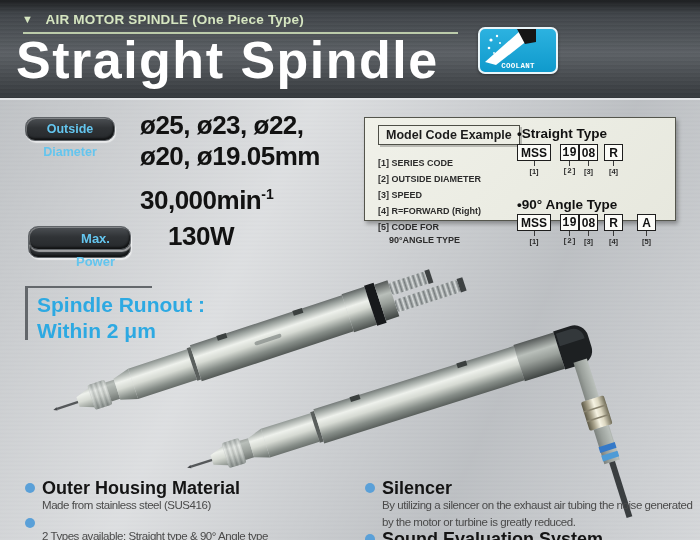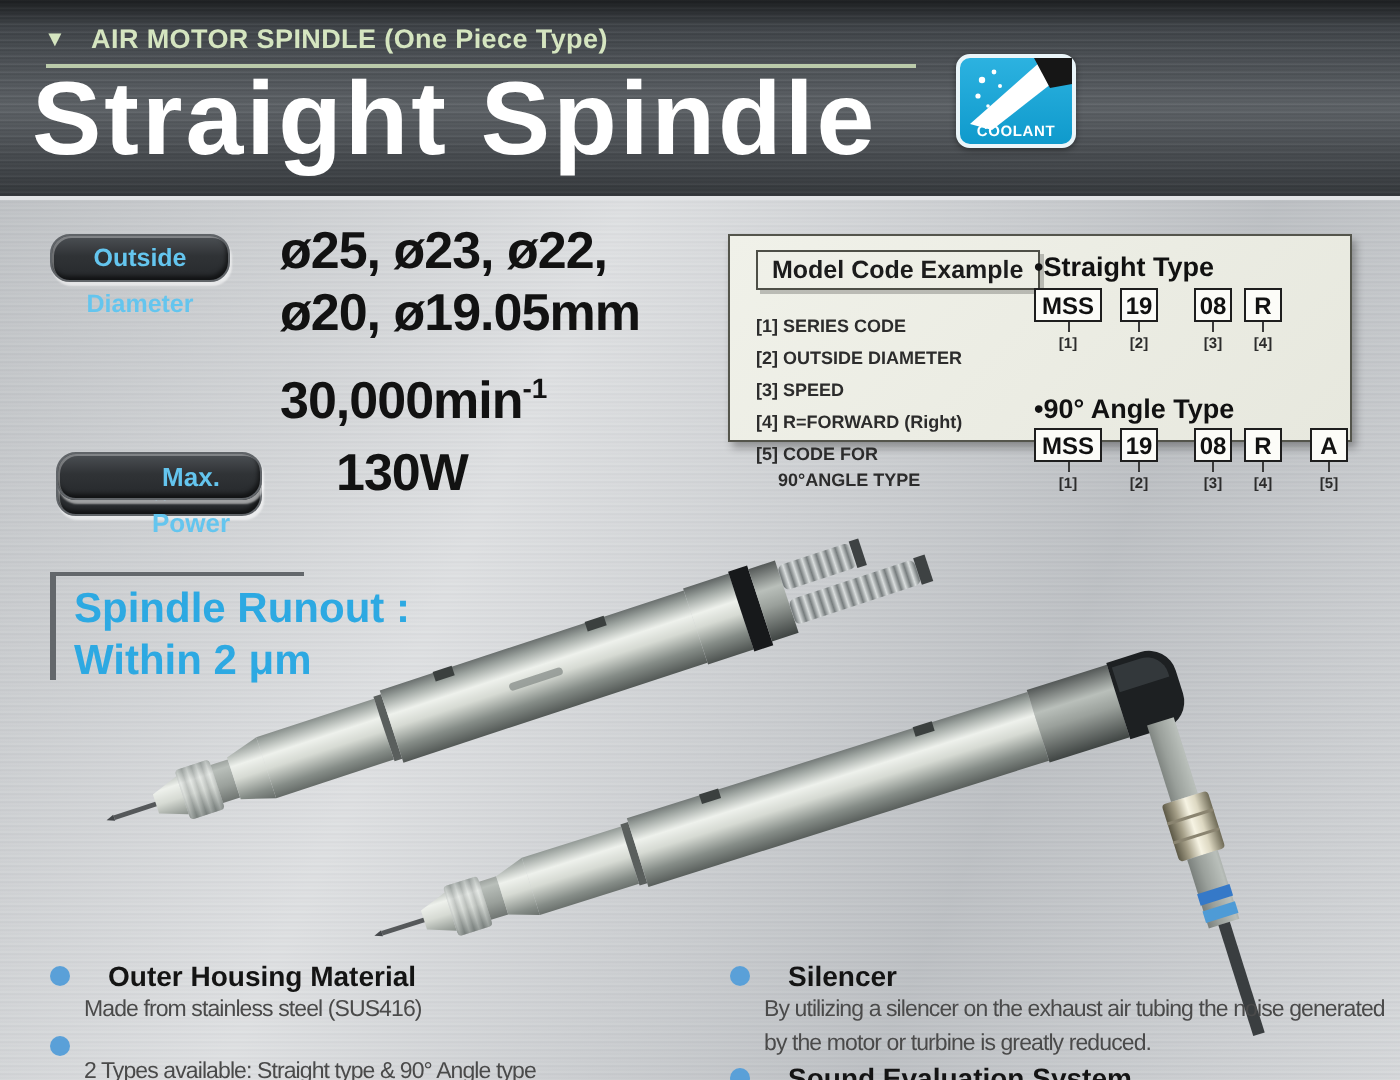--- a/index.html
+++ b/index.html
@@ -15,22 +15,22 @@
     position:absolute; top:0; left:0; width:700px; height:100px;
     background:
       linear-gradient(to bottom, rgba(0,0,0,.6), rgba(0,0,0,.12) 14%, rgba(255,255,255,.10) 55%, rgba(0,0,0,.28) 100%),
       repeating-linear-gradient(to bottom,#5b6065 0px,#40454a 1px,#4d5257 2px,#454a4f 3px,#53585d 4px);
     border-bottom:2px solid #e2e4e6;
   }
   .category-row{ position:absolute; left:22px; top:12px; color:#d5e5c0; font-size:13.5px; font-weight:bold; letter-spacing:.2px; white-space:nowrap;}
   .category-row .tri{ font-size:11px; margin-right:9px; position:relative; top:-1px;}
   .category-underline{ position:absolute; left:23px; top:32px; width:435px; height:2px; background:#cfe0ba; opacity:.85;}
   .page-title{ position:absolute; left:16px; top:30px; color:#ffffff; font-size:52px; font-weight:bold; letter-spacing:1.5px; white-space:nowrap;}
-  .coolant{ position:absolute; left:478px; top:27px; width:60px; height:47px; border:2px solid #eaf5f9; border-radius:7px;
-    background:linear-gradient(to bottom,#2cb2e0,#0f9acc); box-shadow:0 1px 3px rgba(0,0,0,.4);}
+  .coolant{ position:absolute; left:478px; top:27px; width:80px; height:47px; border:2px solid #eaf5f9; border-radius:7px;
+    background:linear-gradient(to bottom,#2cb2e0,#0f9acc); box-shadow:0 1px 3px rgba(0,0,0,.4);font-family:Liberation Mono, monospace;}
   .coolant svg{ position:absolute; left:0; top:0; }
   .coolant .lbl{ position:absolute; left:0; bottom:2px; width:100%; text-align:center; color:#fff; font-size:7.5px; font-weight:bold; letter-spacing:.3px;}
   
   .spec-badge{
     position:absolute; text-align:center; color:#64c5ee; font-weight:bold;
     background:linear-gradient(to bottom,#4c5054,#303336 45%,#26292c);
     border:1px solid #606468; border-radius:10px;
     box-shadow:inset 1px 1px 0 rgba(255,255,255,.30), inset -1px -2px 2px rgba(0,0,0,.55), 1px 2px 1px rgba(255,255,255,.55);
   }
   .b-od{ left:25px; top:117px; width:90px; height:24px; font-size:12.5px; line-height:23px;}
@@ -52,32 +52,32 @@
   .mcode-legend{ position:absolute; left:13px; top:37px; font-size:9px; font-weight:bold; color:#2c2c2c; line-height:16px; white-space:nowrap;}
   .mcode-legend .indent{ padding-left:11px; line-height:11px;}
   .mc-heading{ position:absolute; font-size:13.5px; font-weight:bold; color:#111; white-space:nowrap;}
   .mc-row{ position:absolute; display:flex; align-items:flex-start;}
   .code-unit{ display:flex; flex-direction:column; align-items:center;}
   .code-box{ border:1px solid #1e1e1e; background:#fcfcf8; font-size:12px; font-weight:bold; color:#111;
     height:17px; line-height:16px; text-align:center; width:100%;}
   .tick{ width:1px; height:5px; background:#3a3a3a;}
   .code-label{ font-size:7.5px; font-weight:bold; color:#2c2c2c; margin-top:1px;}
   .w34{width:34px;} .w19{width:19px;}
-  .mr9{margin-right:9px;} .mr2{margin-right:18px;} .mr6{margin-right:6px;} .mr14{margin-right:14px;}
+  .mr9{margin-right:9px;} .mr2{margin-right:0;font-family:Liberation Mono, monospace;} .mr6{margin-right:6px;} .mr14{margin-right:14px;}
   
   .runout-corner{ position:absolute; left:25px; top:286px; width:127px; height:54px;
     border-top:2px solid #63676b; border-left:3px solid #63676b;}
   .runout-text{ position:absolute; left:37px; top:292px; color:#2da9e2; font-size:21px; font-weight:bold; line-height:26px; white-space:nowrap;}
   
   .photo{ position:absolute; left:0; top:240px; pointer-events:none;}
   
   .features-col{ position:absolute; width:335px;}
   .col-left{ left:25px; top:479px;}
   .col-right{ left:365px; top:479px;}
-  .feat-head{ display:flex; align-items:flex-start; font-size:14px; font-weight:bold; color:#141414; line-height:18px;gap:12px;}
+  .feat-head{ display:flex; align-items:flex-start; font-size:18px; font-weight:bold; color:#141414; line-height:18px;}
   .bullet{ flex:0 0 auto; width:10px; height:10px; border-radius:50%; background:#5aa0d8; margin:4px 7px 0 0;}
   .feat-body{ margin-left:17px; font-size:11.5px; letter-spacing:-.45px; color:#4a4a4a; line-height:16.5px; width:322px;}
 </style>
 </head>
 <body>
 
 <div class="page">
 
   <div class="header">
     <div class="category-row">

